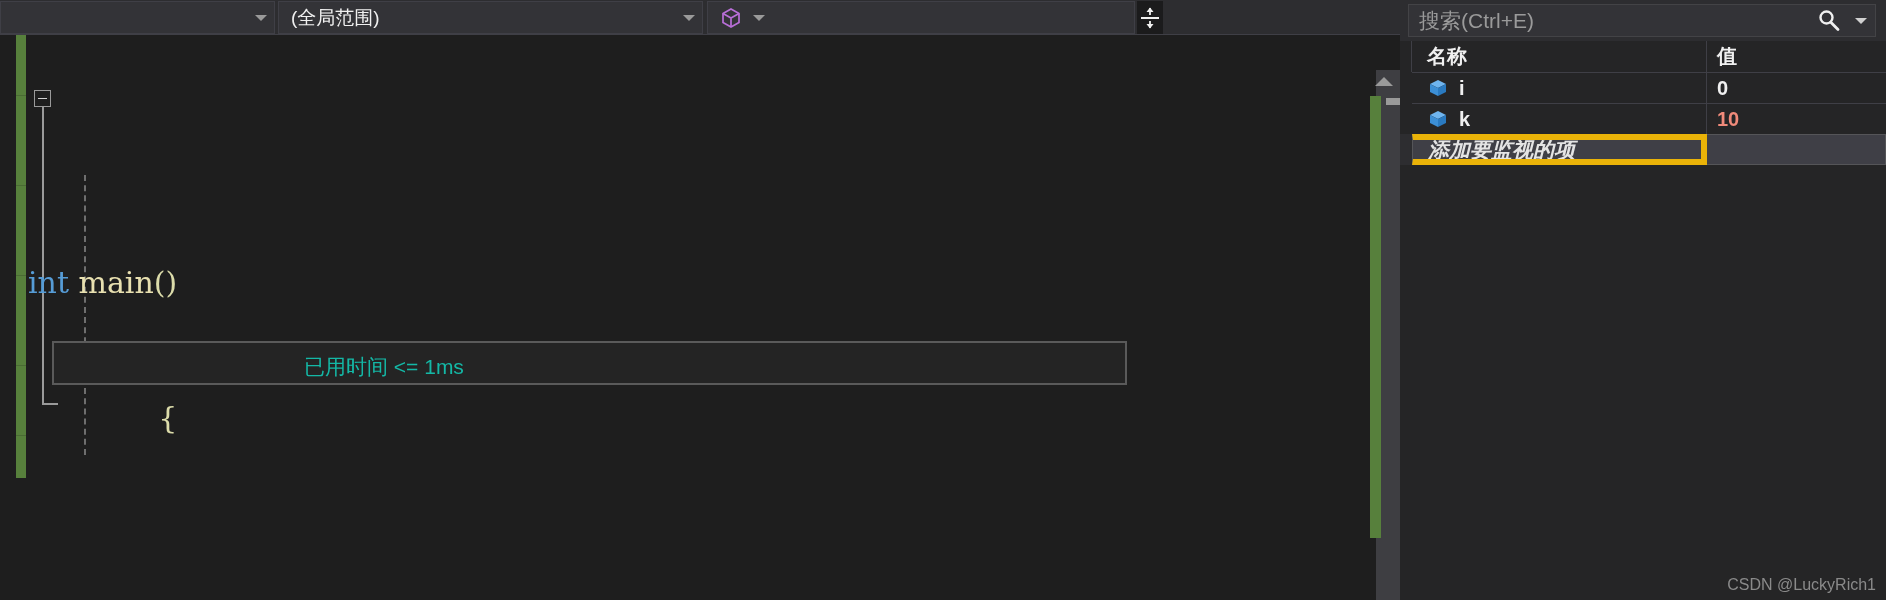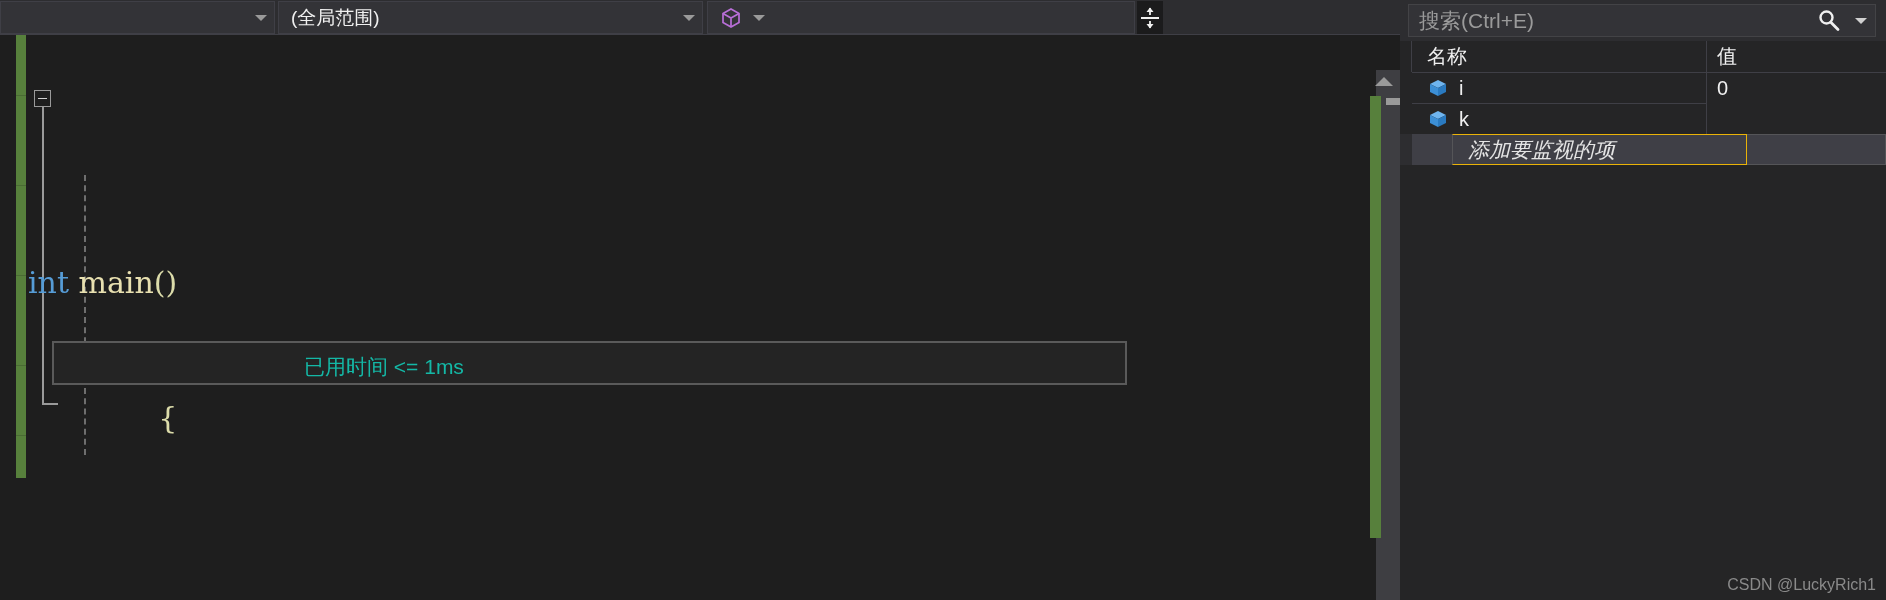--- a/index.html
+++ b/index.html
@@ -186,21 +186,21 @@
     border-left: 6px solid transparent;
     border-right: 6px solid transparent;
     border-top: 6px solid #d0d0d0;
   }
 
   
   #watch-grid {
     position: absolute; left: 0; top: 41px; width: 486px; height: 559px;
     background: #252526;
   }
-  .wrow { display: flex; height: 31px; align-items: stretch; }
+  .wrow { display: flex; height: 31px; align-items: stretch; font-weight: bold; }
   #watch-header { height: 31px; background: #252526; }
   #watch-header .wcell {
     color: #f0f0f0; font-size: 20px;
     display: flex; align-items: center;
   }
   .wcell { overflow: hidden; white-space: nowrap; }
   .w-gutter { flex: 0 0 12px; background: #2d2d30; }
   .w-name   { flex: 0 0 295px; padding-left: 15px; display: flex; align-items: center;
               border-right: 1px solid #3f3f46; }
   .w-value  { flex: 1 1 auto; padding-left: 10px; display: flex; align-items: center; }
@@ -214,21 +214,21 @@
   .wrow.data .w-gutter { background: #252526; }
 
   .var-icon { flex: 0 0 24px; margin-right: 8px; display: flex; align-items: center; }
   .var-name { color: #f0f0f0; font-size: 20px; }
   .var-value { font-size: 20px; }
   .v-normal { color: #f0f0f0; }
   .v-changed { color: #f08a7a; }
 
   .wrow.addrow { background: #3f3f46; }
   .wrow.addrow .w-gutter { background: #2d2d30; }
-  .wrow.addrow .w-name { border: 1px solid #eab308; border-left: 1px solid #555558; margin-left: 40px; }
+  .wrow.addrow .w-name { border: 6px solid #eab308; border-left: 1px solid #555558; }
   .wrow.addrow .w-value { border: 1px solid #555558; border-left: none; }
   #add-watch-label {
     color: #e4e4e4; font-size: 21px; font-style: italic; white-space: nowrap;
   }
 
   
   #watermark {
     position: absolute; right: 10px; bottom: 6px;
     color: #8a8a8a; font-size: 16px; white-space: nowrap;
   }
@@ -370,20 +370,23 @@
         <div class="wcell w-name">
           <span class="var-icon">
             <svg width="22" height="22" viewBox="0 0 22 22">
               <path d="M11 3 L19 7 L11 11 L3 7 Z" fill="#6fb5ef"></path>
               <path d="M3 7 L11 11 L11 19 L3 15 Z" fill="#3c8fd6"></path>
               <path d="M19 7 L11 11 L11 19 L19 15 Z" fill="#2a7ac0"></path>
             </svg>
           </span>
           <span class="var-name">k</span>
         </div>
+        <div class="wcell w-value">
+          <span class="var-value v-changed">10</span>
+        </div>
       </div>
 
       <div class="wrow addrow">
         <div class="wcell w-gutter"></div>
         <div class="wcell w-name">
           <span id="add-watch-label">添加要监视的项</span>
         </div>
         <div class="wcell w-value"></div>
       </div>
     </div>

